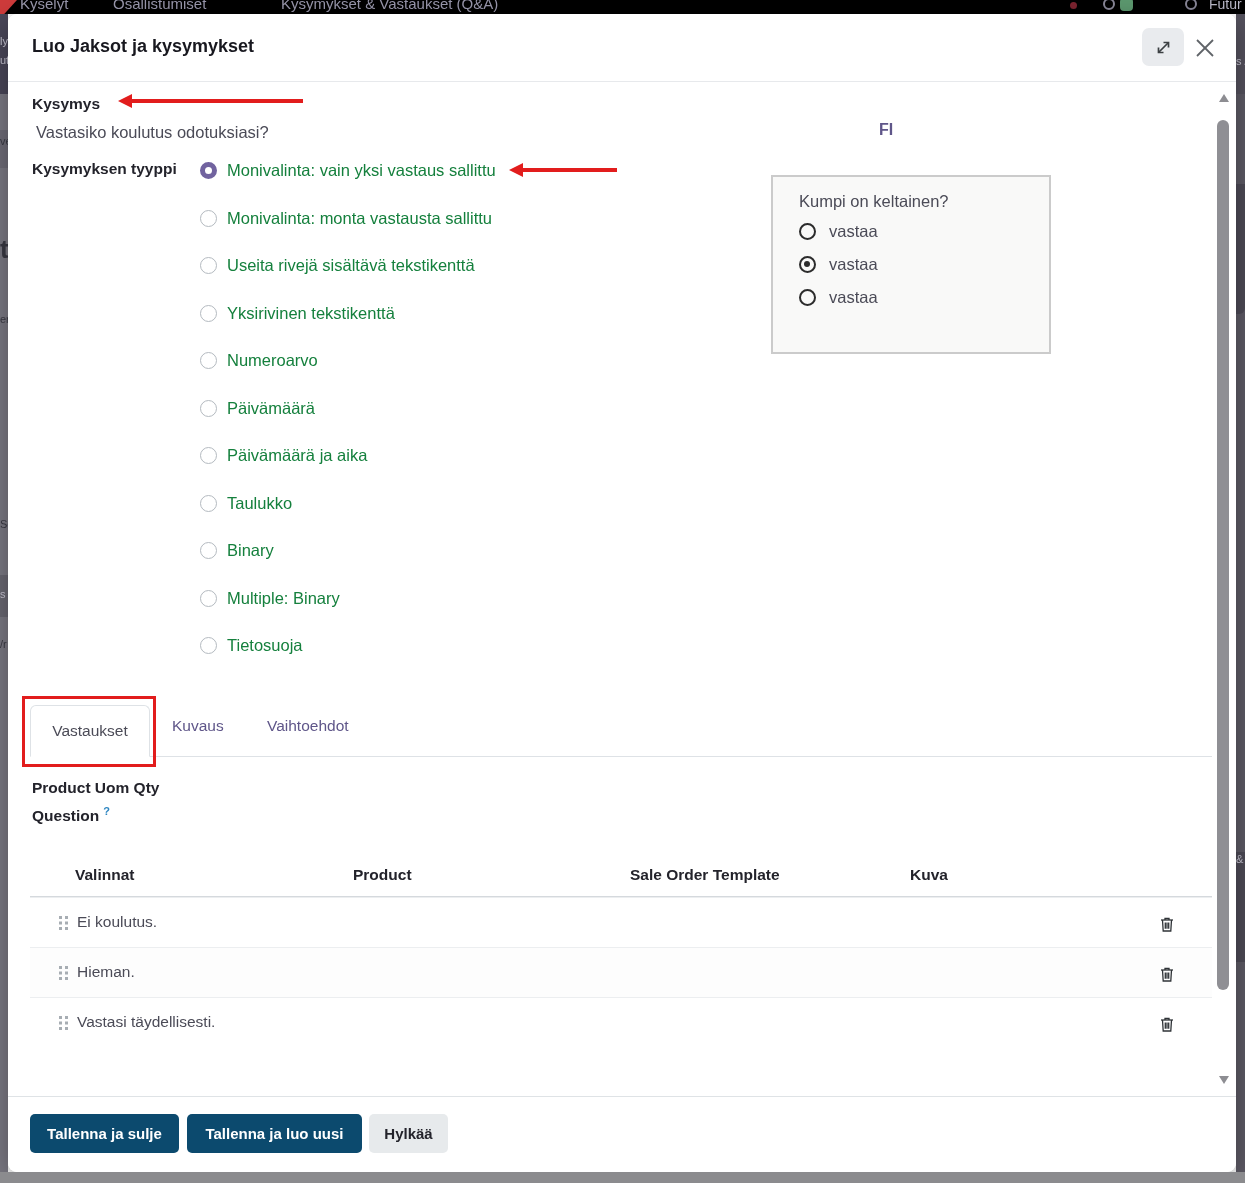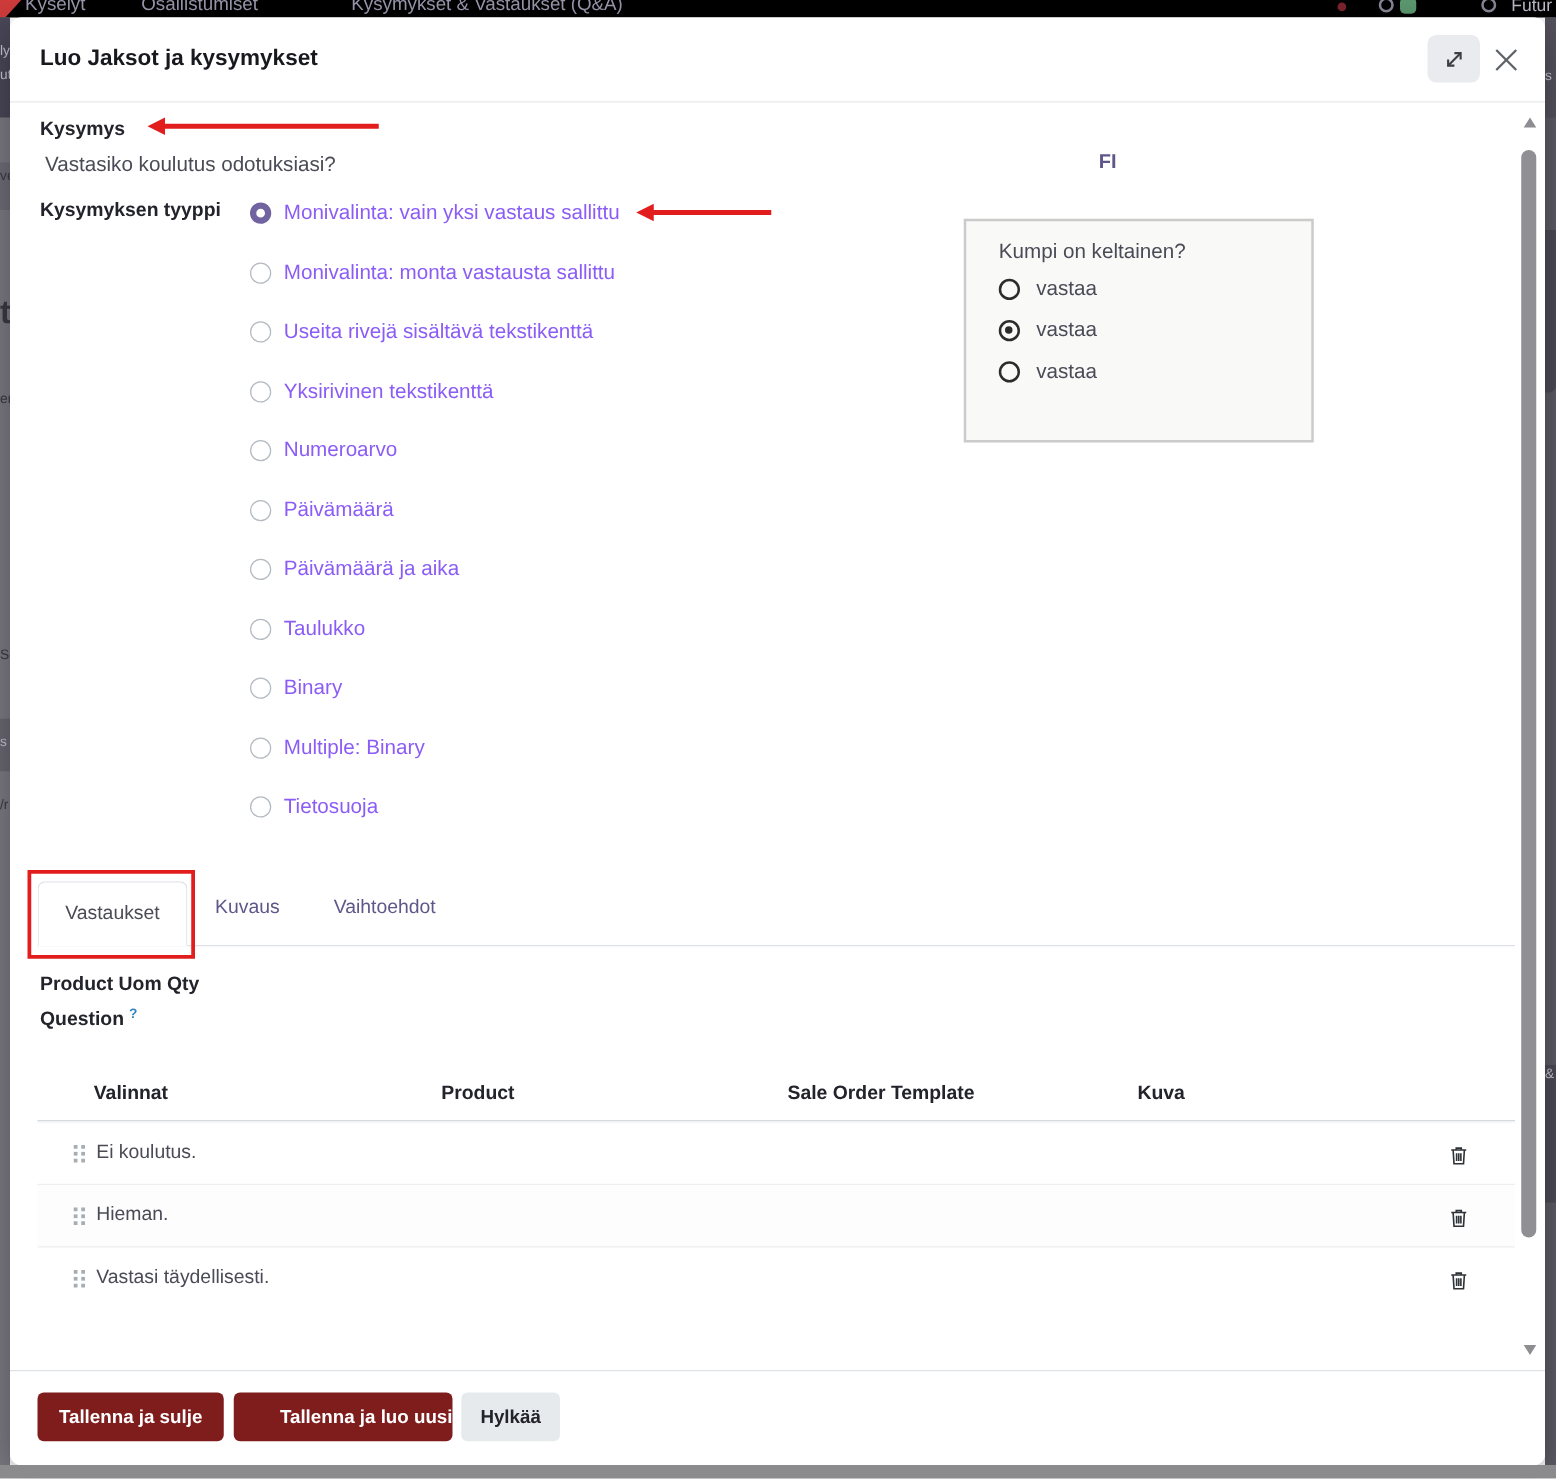--- a/index.html
+++ b/index.html
@@ -57,21 +57,21 @@
 
   
   .lbl { position:absolute; font-size:15.5px; font-weight:700; color:#23232b; }
   .txt { position:absolute; font-size:16.5px; color:#4b4b57; }
   .fi-badge { position:absolute; left:871px; top:107px; font-size:16px; font-weight:600; color:#5f5689; }
 
   
   .qt-row { position:absolute; left:192px; display:flex; align-items:center; gap:10px; height:24px; cursor:pointer; }
   .radio { width:17px; height:17px; border-radius:50%; border:1.5px solid #b4bac0; background:#fff; flex:0 0 auto; }
   .radio.sel { border:5px solid #71639f; }
-  .qt-label { font-size:16.5px; color:#8b5cf6; white-space:nowrap; }
+  .qt-label { font-size:16.5px; color:#15803d; white-space:nowrap; }
 
   
   .preview { position:absolute; left:763px; top:161px; width:280px; height:179px;
              background:#f9f9f8; border:2px solid #cbcbcb; }
   .pv-q { position:absolute; left:26px; top:15px; font-size:16.5px; color:#4b4b57; }
   .pv-row { position:absolute; left:26px; display:flex; align-items:center; gap:13px; height:24px; }
   .pv-radio { position:relative; width:17px; height:17px; border:2.5px solid #2c2c2c;
               border-radius:50%; background:transparent; flex:0 0 auto; }
   .pv-radio.sel::after { content:""; position:absolute; left:3px; top:3px; width:6px; height:6px;
                          border-radius:50%; background:#2c2c2c; }
@@ -108,24 +108,24 @@
                    border-left:5px solid transparent; border-right:5px solid transparent;
                    border-top:8px solid #8d8d92; cursor:pointer; }
   .sb-thumb { position:absolute; left:1209px; top:106px; width:12px; height:870px;
               background:#8f8f94; border-radius:6px; cursor:pointer; }
 
   
   .modal-footer { position:absolute; left:0; top:1082px; width:100%; height:76px;
                   border-top:1px solid #dfe3e6; background:#fff; }
   .btn { position:absolute; top:17px; height:39px; border:none; border-radius:5px;
          font-family:"Liberation Sans", sans-serif; font-size:15px; font-weight:700; cursor:pointer; }
-  .btn-primary { background:#7f1d1d; color:#fff; }
+  .btn-primary { background:#0c4a6e; color:#fff; }
   .btn-secondary { background:#e7eaec; color:#23232b; }
   .btn-save-close { left:22px; width:149px; }
-  .btn-save-new { left:179px; width:175px;text-align:right; }
+  .btn-save-new { left:179px; width:175px; }
   .btn-discard { left:361px; width:79px; }
 
   
   .ann { position:absolute; z-index:40; pointer-events:none; }
   .ann-arrow { height:4px; background:#e21d1d; }
   .ann-arrow::before { content:""; position:absolute; left:-13px; top:-5px; width:0; height:0;
                        border-top:7px solid transparent; border-bottom:7px solid transparent;
                        border-right:14px solid #e21d1d; }
   .ann-rect { border:3px solid #e21d1d; background:transparent; }
 

